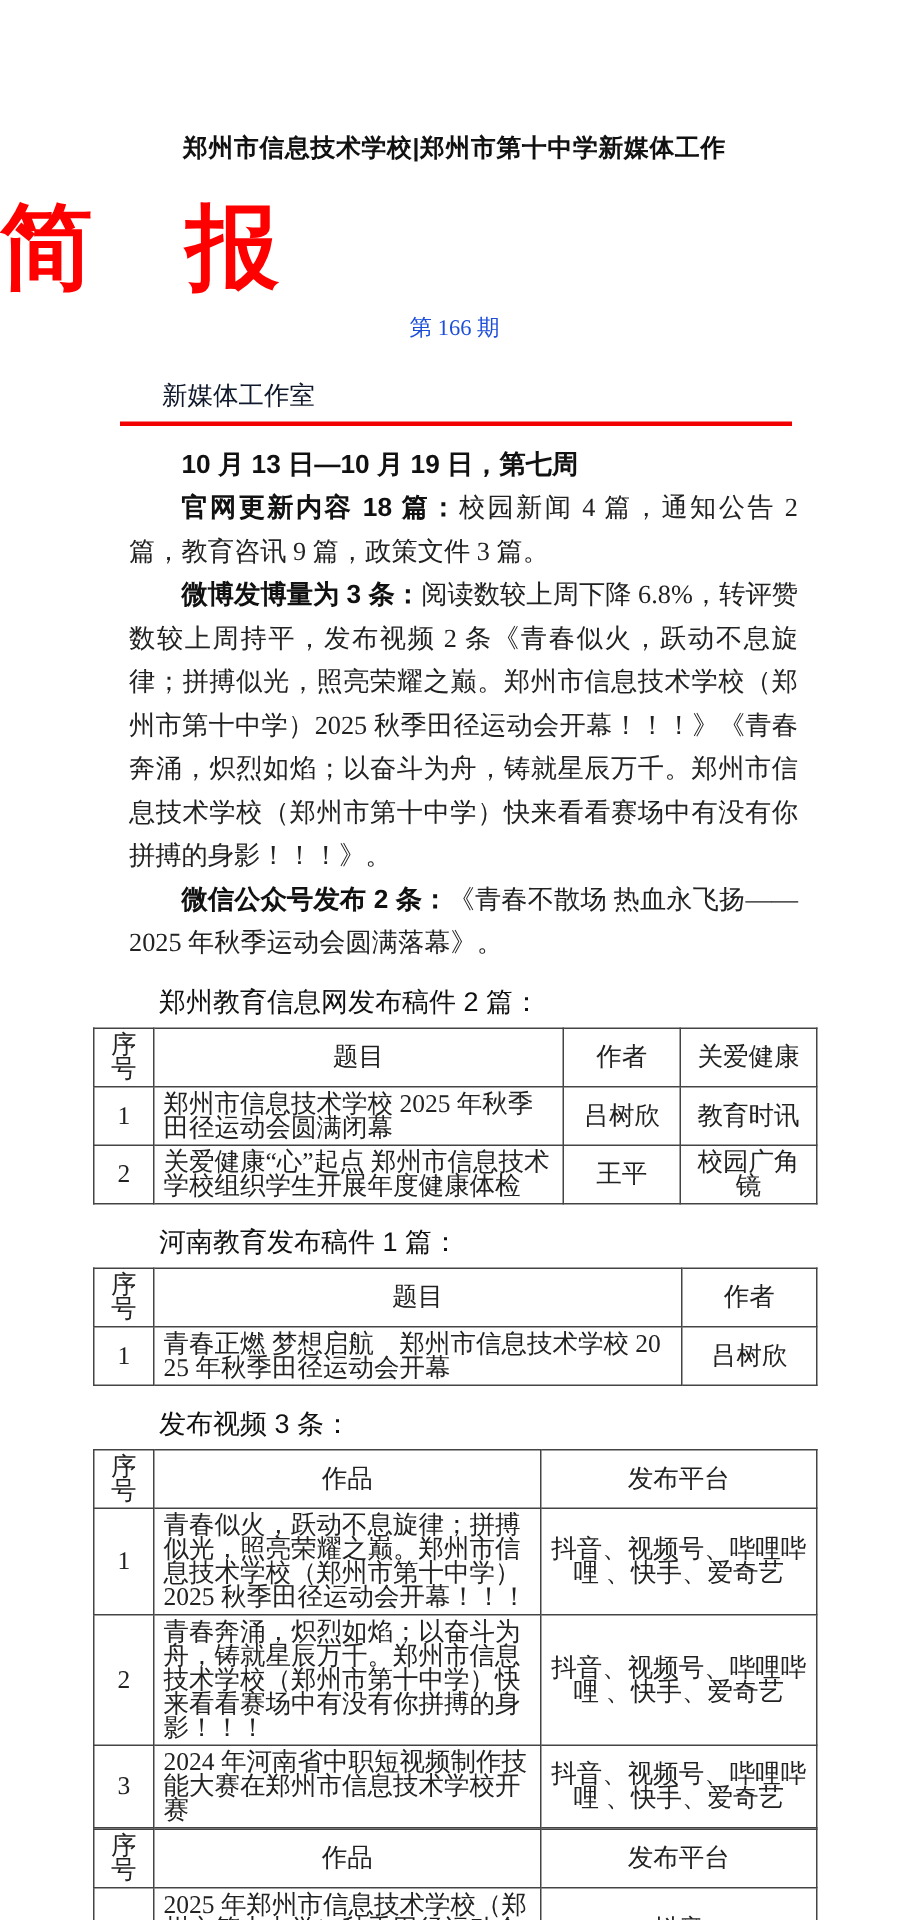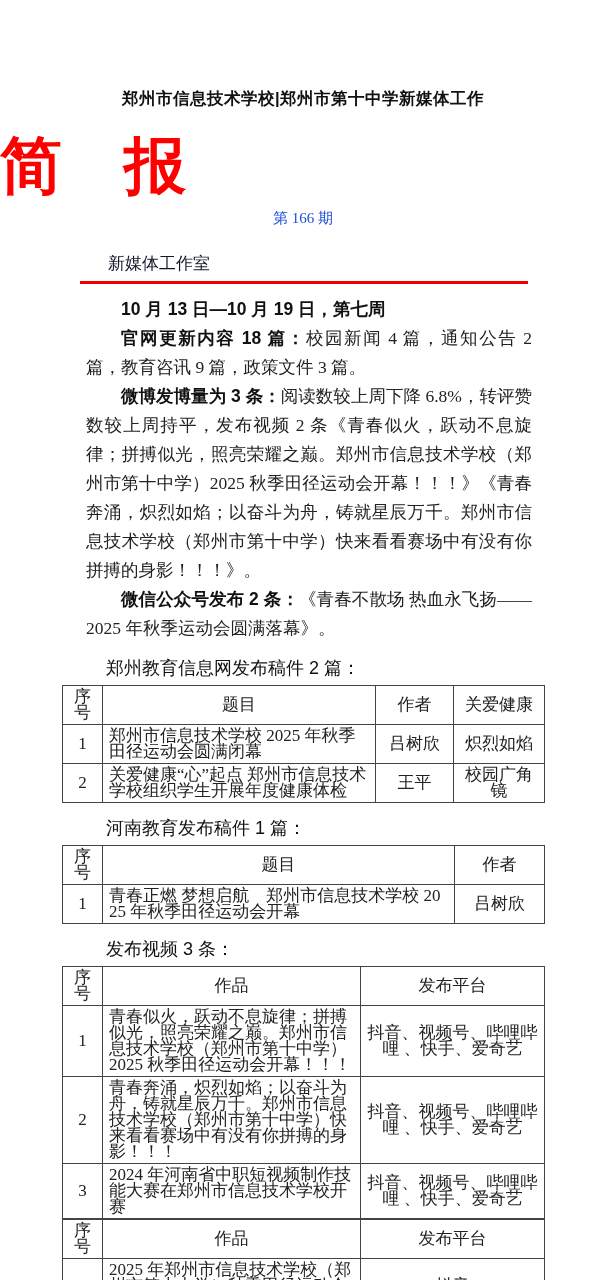--- a/index.html
+++ b/index.html
@@ -102,21 +102,21 @@
           <tr>
         <th>序号</th>
         <th>题目</th>
         <th>作者</th>
         <th>关爱健康</th>
       </tr>
       <tr>
         <td class="c">1</td>
         <td class="l">郑州市信息技术学校 2025 年秋季田径运动会圆满闭幕</td>
         <td class="c">吕树欣</td>
-        <td class="c">炽烈如焰</td>
+        <td class="c">教育时讯</td>
       </tr>
       <tr>
         <td class="c">2</td>
         <td class="l">关爱健康“心”起点 郑州市信息技术学校组织学生开展年度健康体检</td>
         <td class="c">王平</td>
         <td class="c">校园广角镜</td>
       </tr>
     </tbody>
       </table>
   </div>

